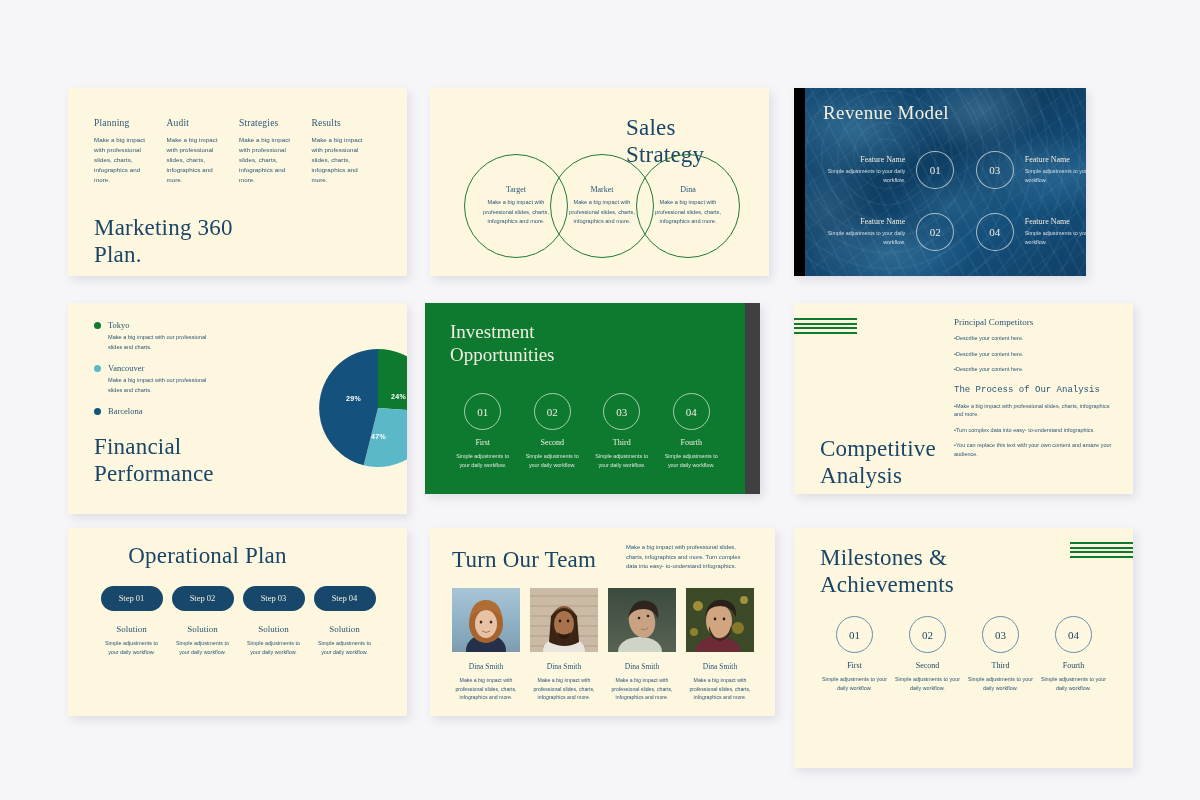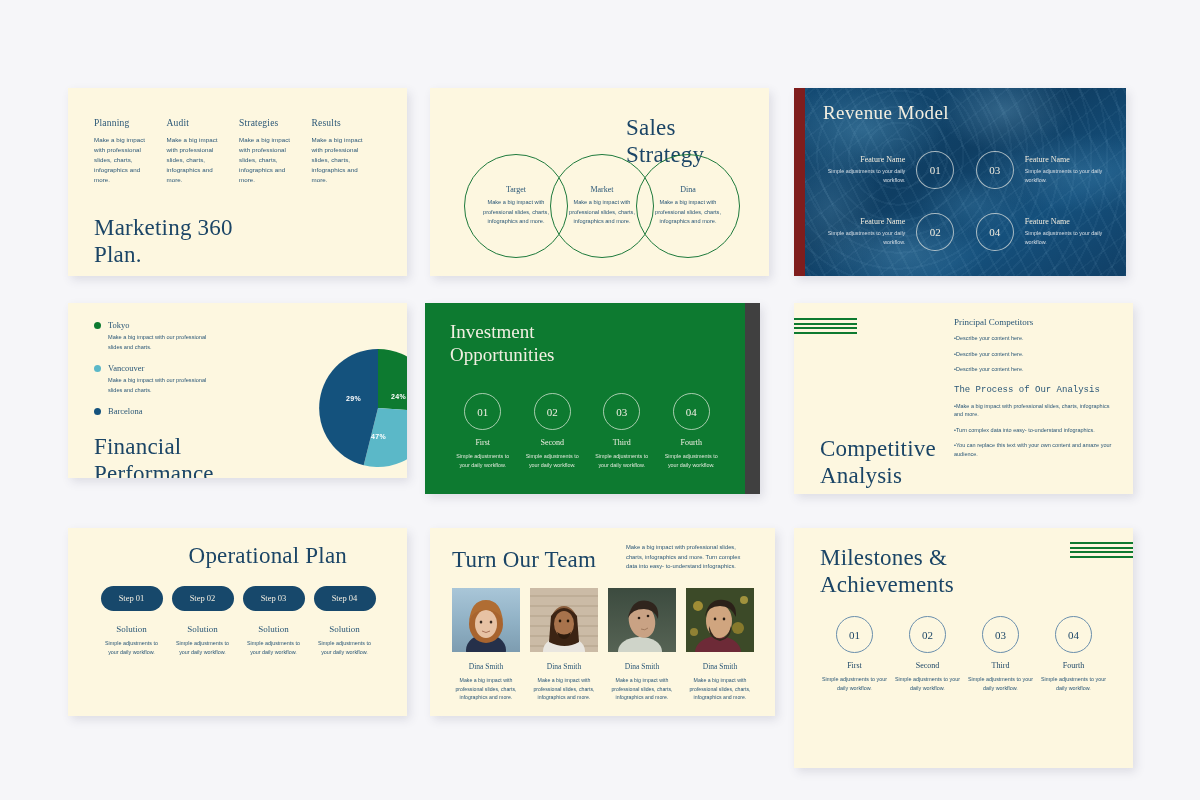--- a/index.html
+++ b/index.html
@@ -59,21 +59,21 @@
     border:1.1px solid #1e7a3c;box-sizing:border-box;
     display:flex;flex-direction:column;align-items:center;justify-content:center;
   }
   #s2 .circ .ch{font-family:"Liberation Serif",serif;color:#2a5777;font-size:8px;margin-bottom:4px;}
   #s2 .circ .cb{text-align:center;width:74px;}
   #s2 .c1{left:4px;}
   #s2 .c2{left:90px;}
   #s2 .c3{left:176px;}
 
   
-  #s3{left:794px;top:88px;width:332px;height:188px;background:#7f1d1d;}
+  #s3{left:794px;top:88px;width:292px;height:188px;background:#000000;}
   #s3 .panel{
     position:absolute;left:11px;top:0;right:0;bottom:0;
     background:
       radial-gradient(ellipse 120px 70px at 18% 22%, rgba(120,190,225,.30), rgba(120,190,225,0) 70%),
       radial-gradient(ellipse 95px 60px at 62% 12%, rgba(150,205,235,.26), rgba(150,205,235,0) 70%),
       radial-gradient(ellipse 140px 55px at 85% 45%, rgba(110,180,220,.22), rgba(110,180,220,0) 72%),
       radial-gradient(ellipse 120px 60px at 30% 88%, rgba(130,195,230,.24), rgba(130,195,230,0) 70%),
       radial-gradient(ellipse 80px 45px at 52% 62%, rgba(100,170,210,.20), rgba(100,170,210,0) 72%),
       radial-gradient(ellipse 70px 90px at 8%  65%, rgba(140,200,232,.18), rgba(140,200,232,0) 72%),
       linear-gradient(150deg,#134a73 0%,#0f3e63 42%,#15507c 70%,#103f66 100%);
@@ -95,21 +95,21 @@
   #s3 .cell.rev .ftxt{text-align:left;}
   #s3 .fname{font-family:"Liberation Serif",serif;font-size:8px;margin-bottom:3px;color:#f2ecdd;}
   #s3 .fdesc{font-size:5.4px;line-height:1.6;color:#d8dfe6;}
   #s3 .num{
     width:36px;height:36px;border-radius:50%;border:1px solid rgba(226,228,225,.72);
     display:flex;align-items:center;justify-content:center;margin:0 11px;
     font-family:"Liberation Serif",serif;font-size:11px;color:#f1ecdf;
   }
 
   
-  #s4{left:68px;top:303px;width:339px;height:175px;}
+  #s4{left:68px;top:303px;width:339px;height:211px;}
   #s4 .legend{position:absolute;left:26px;top:17px;width:140px;}
   #s4 .lrow{margin-bottom:11px;}
   #s4 .lhead{display:flex;align-items:center;margin-bottom:3px;}
   #s4 .dot{width:7px;height:7px;border-radius:50%;margin-right:7px;flex:0 0 auto;}
   #s4 .lname{font-family:"Liberation Serif",serif;color:#2a5777;font-size:8.5px;}
   #s4 .ldesc{margin-left:14px;width:108px;}
   #s4 .title{position:absolute;left:26px;top:130px;}
   #s4 .pie{position:absolute;left:251px;top:46px;width:118px;height:118px;}
   #s4 .pie svg{display:block;}
   #s4 .plabel{position:absolute;color:#ffffff;font-size:7px;font-weight:bold;letter-spacing:.3px;}
@@ -133,21 +133,21 @@
   #s6 .stripes{position:absolute;left:0px;top:15px;width:63px;}
   .stripe{height:2.3px;background:#0d7a30;margin-bottom:2.3px;}
   #s6 .title{position:absolute;left:26px;top:132px;}
   #s6 .content{position:absolute;left:160px;top:14px;width:165px;}
   #s6 .sechead{font-family:"Liberation Serif",serif;color:#2a5777;font-size:9px;margin:0 0 7px;}
   #s6 .sechead.two{margin-top:11px;font-family:Liberation Mono, monospace;}
   #s6 .bullet{color:#2a5777;font-size:5.5px;line-height:1.55;margin-bottom:7px;}
 
   
   #s7{left:68px;top:528px;width:339px;height:188px;}
-  #s7 .title{position:absolute;left:0;top:14px;width:279px;text-align:right;}
+  #s7 .title{position:absolute;left:0;top:14px;width:279px;text-align:center;}
   #s7 .row{position:absolute;left:28px;top:58px;width:284px;display:flex;}
   #s7 .item{width:25%;text-align:center;padding:0 3px;box-sizing:border-box;}
   #s7 .pill{
     display:block;margin:0 auto 13px;width:62px;height:25px;border-radius:13px;
     background:#17486b;color:#f3efe2;
     font-family:"Liberation Serif",serif;font-size:8.5px;
     line-height:25px;
   }
   #s7 .sol{font-family:"Liberation Serif",serif;color:#2a5777;font-size:9px;margin-bottom:5px;}
   #s7 .sdesc{color:#2a5777;font-size:5.4px;line-height:1.65;}

